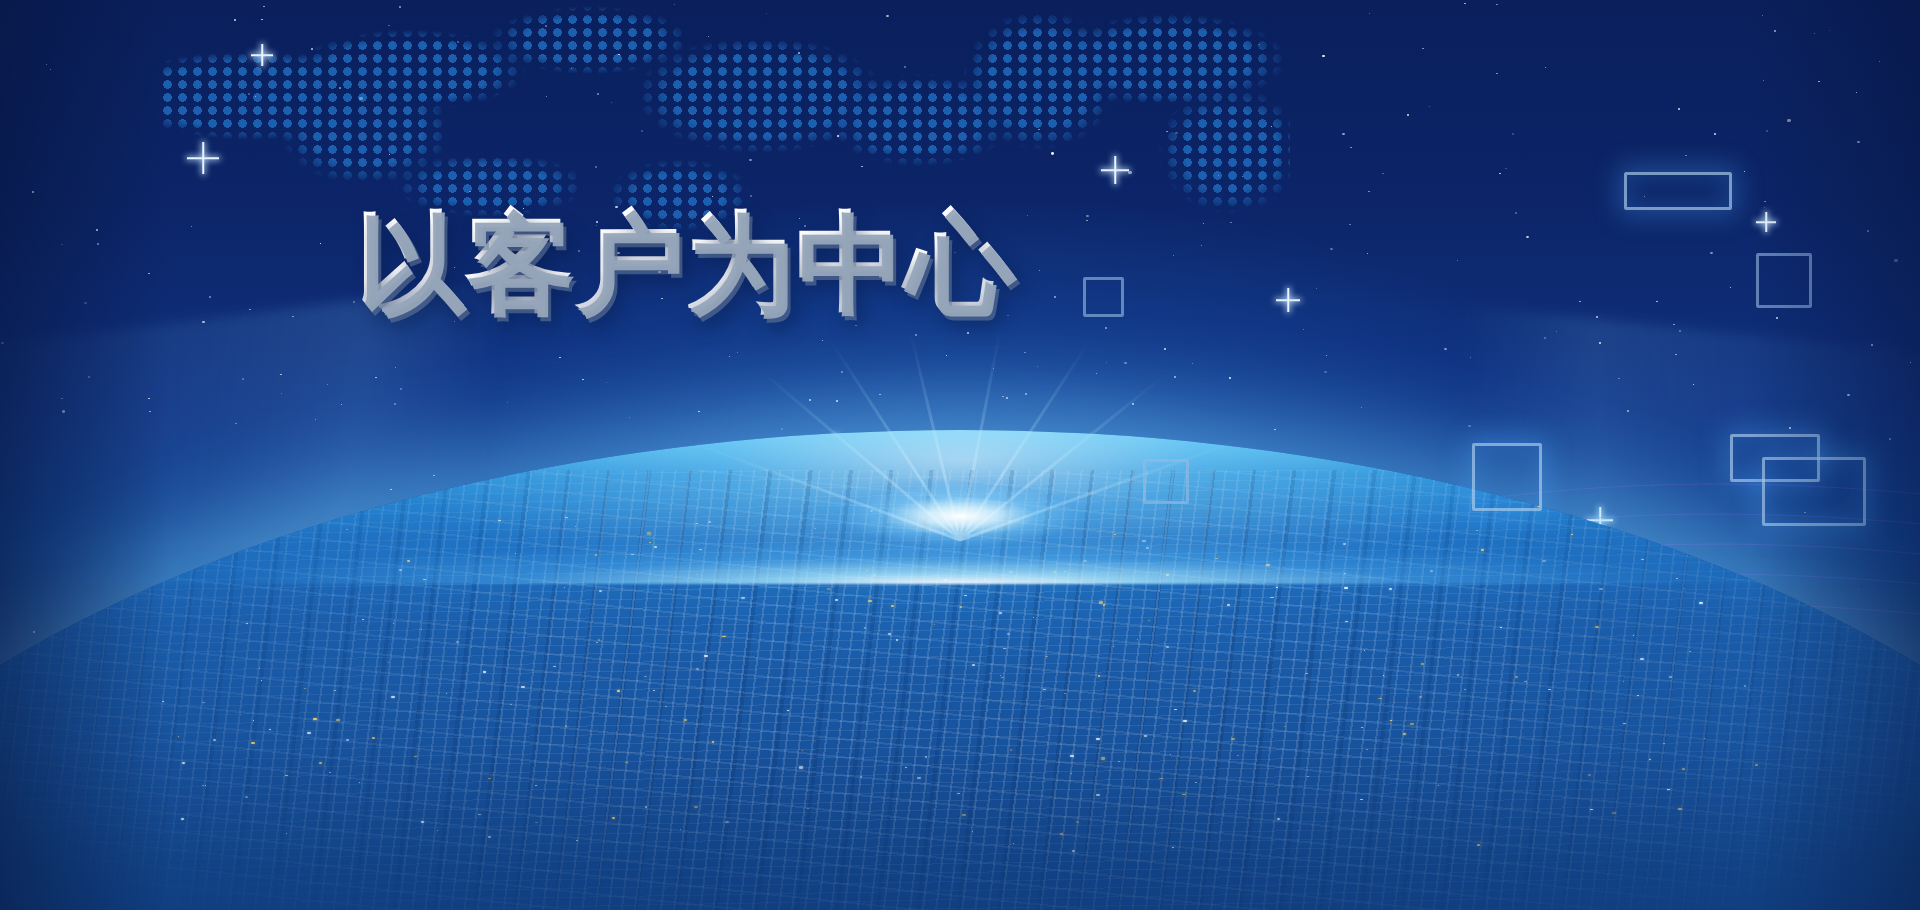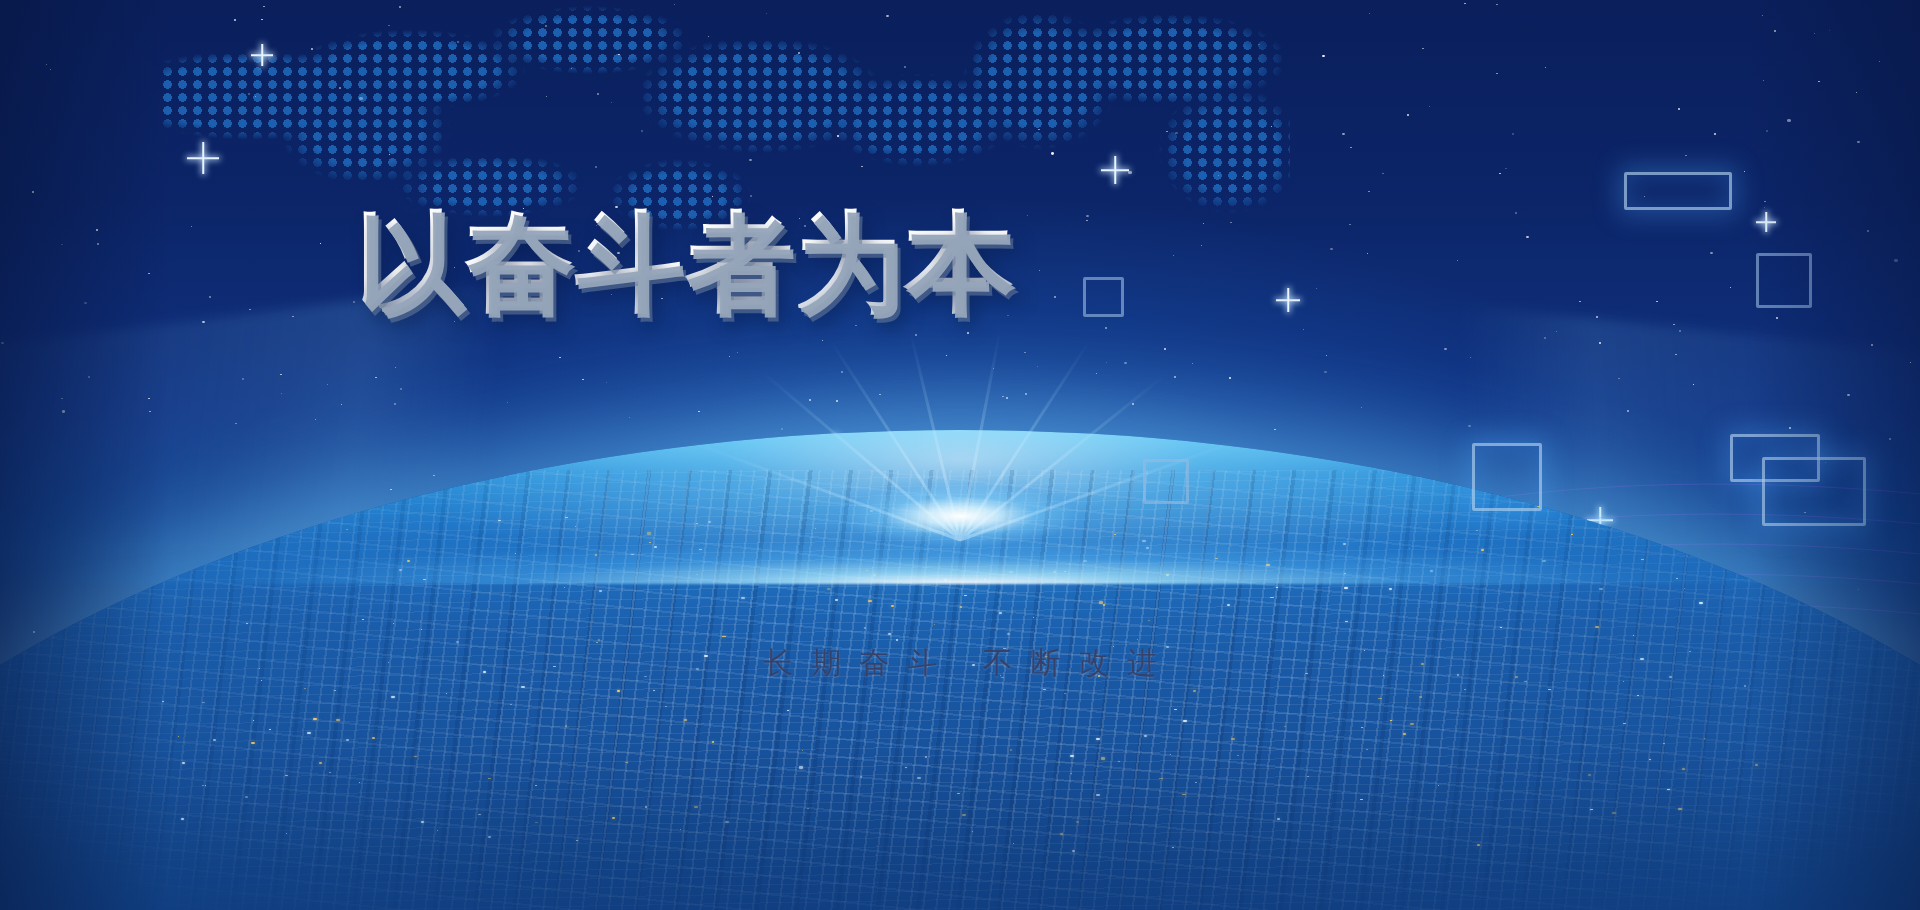--- a/index.html
+++ b/index.html
@@ -686,21 +686,20 @@
       <div class="frame glow" style="left: 1624px; top: 172px; width: 102px; height: 32px;"></div>
       <div class="frame" style="left: 1756px; top: 253px; width: 50px; height: 49px;"></div>
       <div class="frame" style="left: 1083px; top: 277px; width: 35px; height: 34px;"></div>
       <div class="frame glow" style="left: 1472px; top: 443px; width: 64px; height: 62px;"></div>
       <div class="frame glow" style="left: 1730px; top: 434px; width: 84px; height: 42px;"></div>
       <div class="frame glow" style="left: 1762px; top: 457px; width: 98px; height: 63px;"></div>
       <div class="frame" style="left: 1143px; top: 459px; width: 40px; height: 39px;"></div>
     </div>
 
   <div class="headline">
-    <div class="hl hl1">以奋斗者为本</div>
+    <div class="hl hl1">以客户为中心</div>
   </div>
 
-  <div class="subtitle">长期奋斗 不断改进</div>
 
   <div class="vig"></div>
   <div class="edgeL"></div>
   <div class="edgeR"></div>
 </div>
 
 </body></html>

